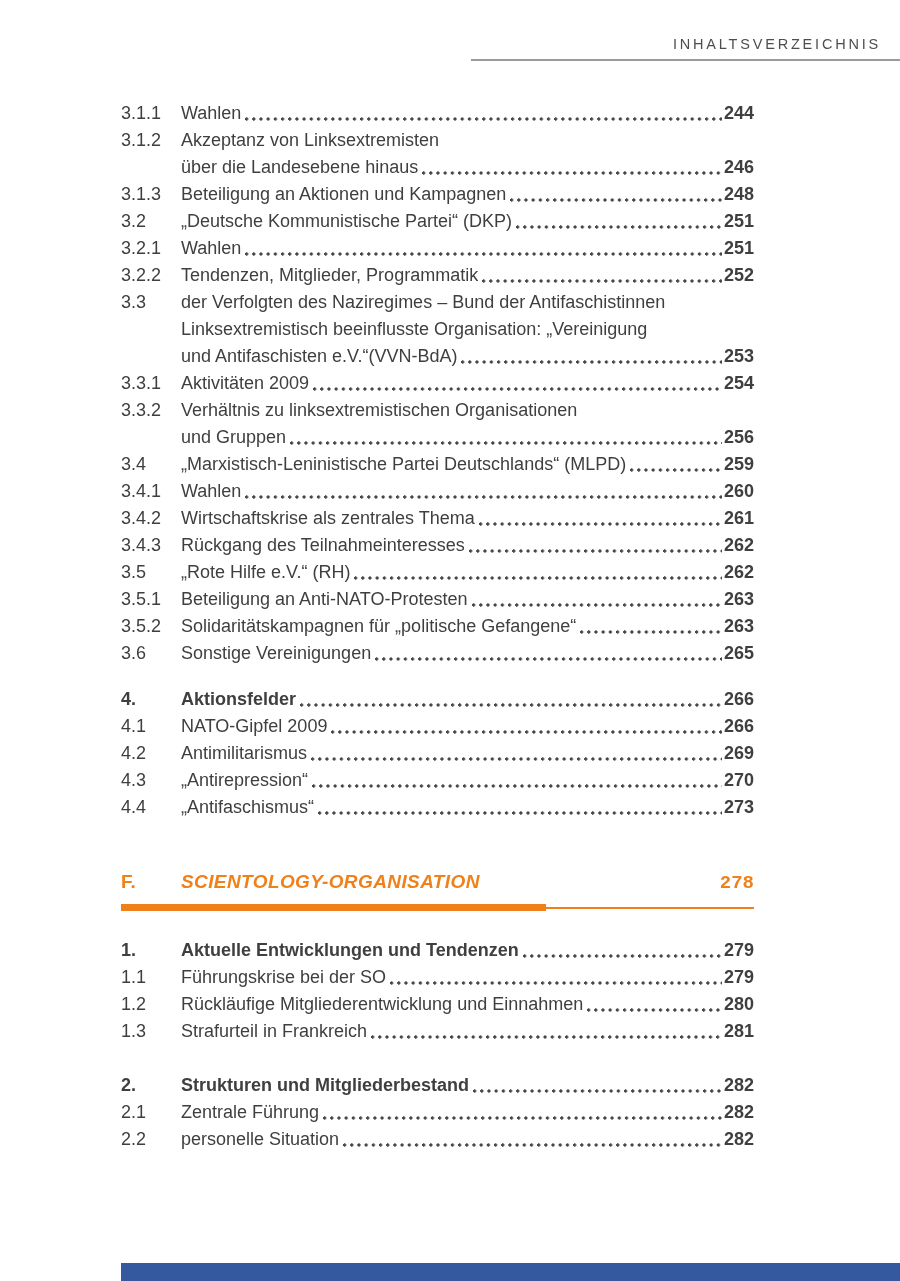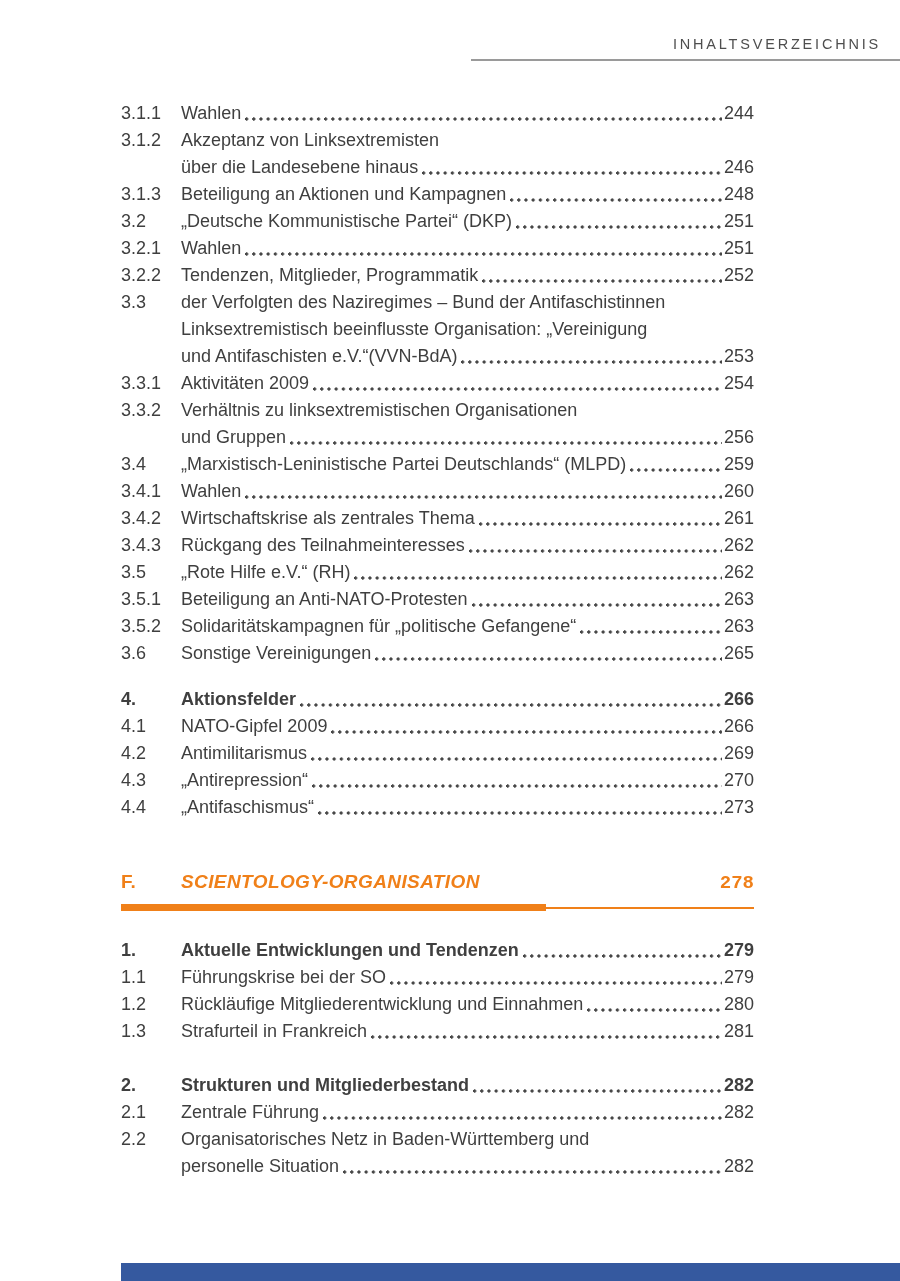--- a/index.html
+++ b/index.html
@@ -33,21 +33,21 @@
   .leader{
     flex:1 1 auto;
     align-self:flex-end;
     height:6px;
     margin:0 2px 5px 4px;
     min-width:14px;
     background-image:radial-gradient(circle at 1.6px 3px,#474747 1.45px,rgba(0,0,0,0) 1.8px);
     background-size:7.2px 6px;
     background-repeat:repeat-x;
   }
-  .toc-page{white-space:nowrap;}
+  .toc-page{white-space:nowrap;font-weight:bold;}
 
   
   .divider{
     position:relative;
     display:flex;
     align-items:baseline;
     font-size:19px;
     font-weight:bold;
     color:var(--accent);
     padding-bottom:16px;
@@ -375,23 +375,20 @@
               <span class="toc-text">Zentrale Führung</span>
               <span class="leader"></span>
               <span class="toc-page">282</span>
             </div>
           </div>
         </div>
         <div class="toc-row">
           <span class="toc-num">2.2</span>
           <div class="toc-content">
             <div class="toc-line">
-              <span class="toc-text">Organisatorisches Netz in Baden-Württemberg und</span>
-            </div>
-            <div class="toc-line">
               <span class="toc-text">personelle Situation</span>
               <span class="leader"></span>
               <span class="toc-page">282</span>
             </div>
           </div>
         </div>
       </div>
     </div>
 
   <div class="footer-bar"></div>

